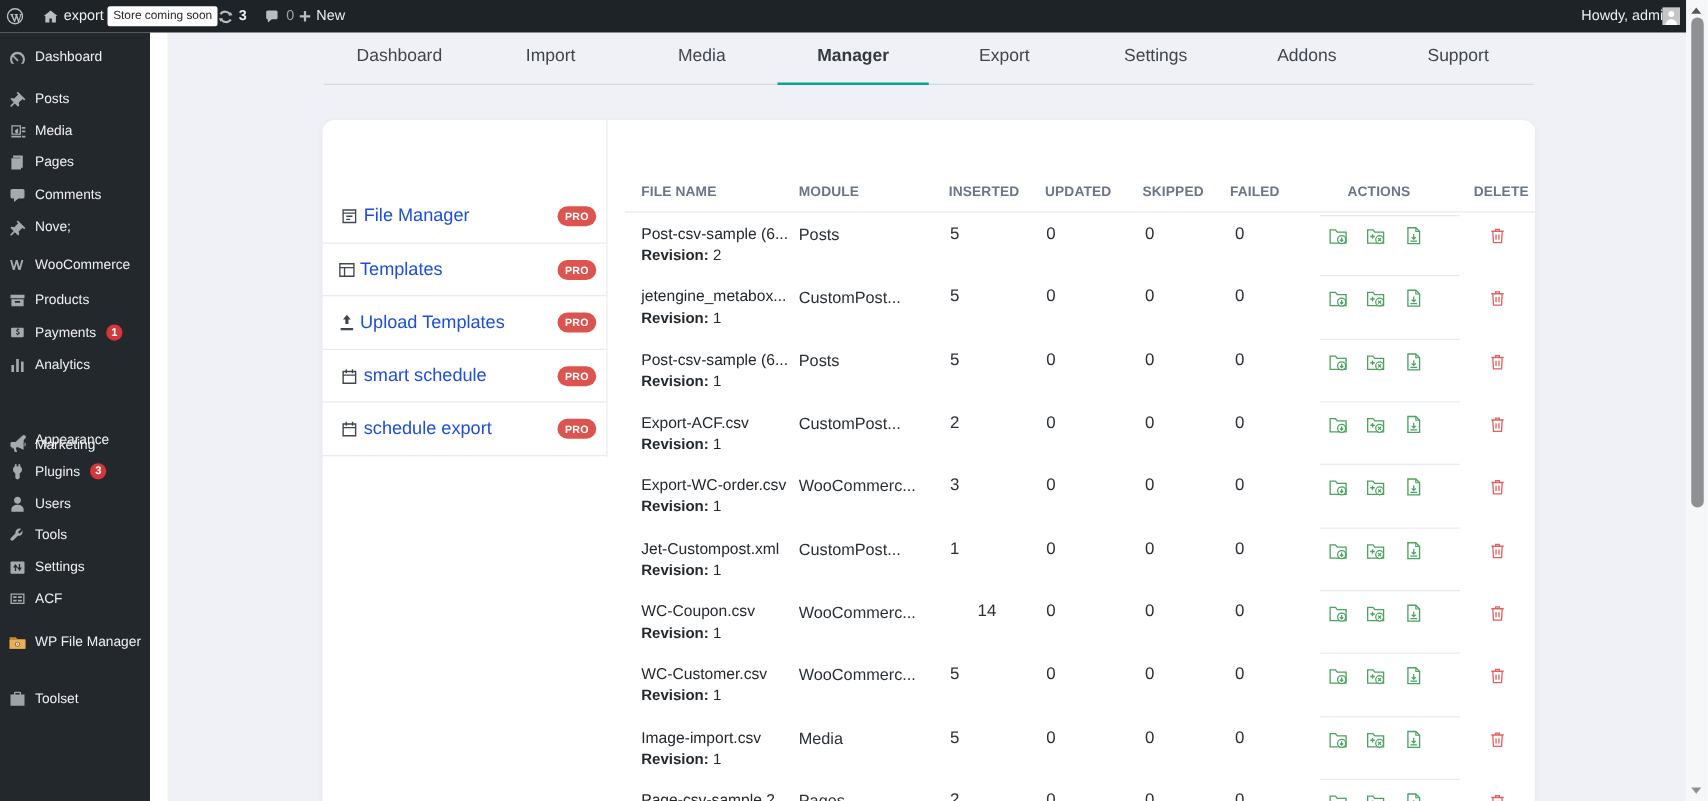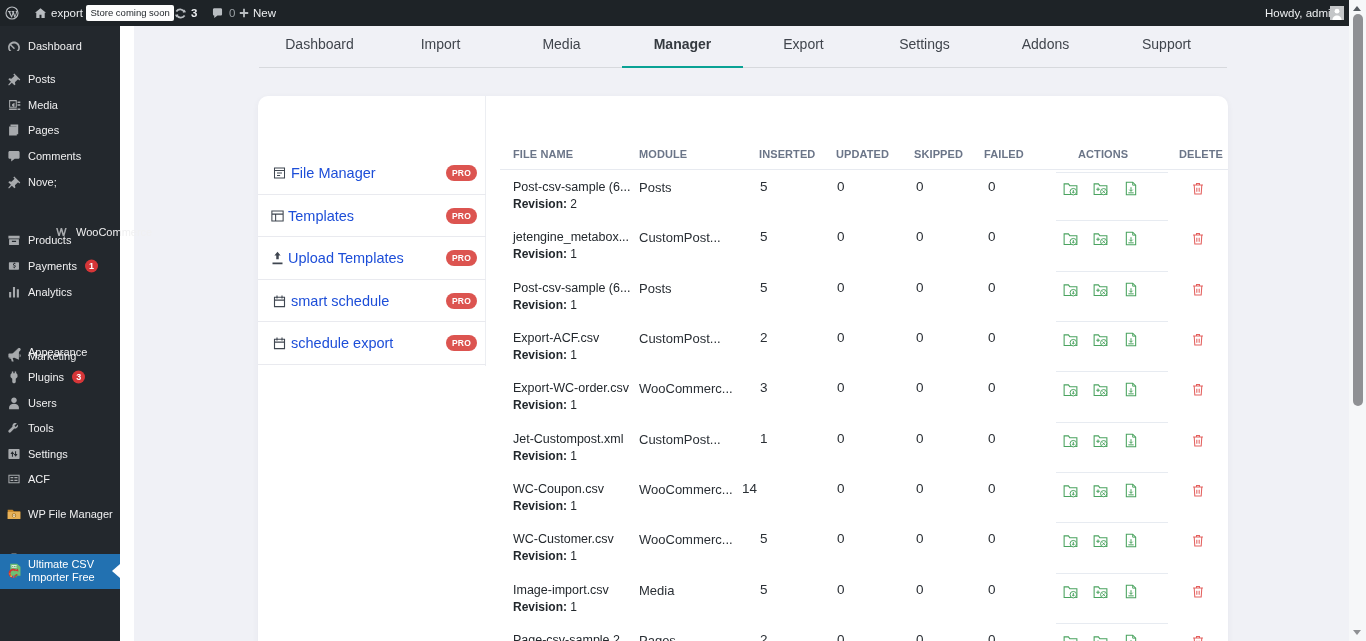--- a/index.html
+++ b/index.html
@@ -121,21 +121,21 @@
         <path fill="#a7aaad" d="M4 3h12c1.1 0 2 .9 2 2v7c0 1.1-.9 2-2 2h-5l-5 4v-4H4c-1.1 0-2-.9-2-2V5c0-1.1.9-2 2-2z"></path>
       </svg>
       <span class="tx">Comments</span>
     </div>
   <div class="mi" style="top:142.5px;">
       <svg class="ic" viewBox="0 0 20 20">
         <path fill="#a7aaad" d="M10.4 2 9 3.4l1.8 1.8-4.5 4.5-3-.7-1.4 1.4 3.7 3.7L2 17.7V19h1.3l3.6-3.6 3.7 3.7 1.4-1.4-.7-3 4.5-4.5L17.6 12 19 10.6 10.4 2z"></path>
       </svg>
       <span class="tx">Nove;</span>
     </div>
-  <div class="mi" style="top:193px;margin-left:48px;">
+  <div class="mi" style="top:173px;">
       <svg class="ic" viewBox="0 0 20 20">
         <path fill="#a7aaad" d="M0.5 5h2.3l2 7.8L7.1 5h2l2.3 7.8 2-7.8h2.3l-3.2 11.5H10L7.9 9.1l-2.1 7.4H3.7z" transform="translate(1,-0.7)"></path>
       </svg>
       <span class="tx">WooCommerce</span>
     </div>
   <div class="mi" style="top:201px;">
       <svg class="ic" viewBox="0 0 20 20">
         <path fill="#a7aaad" d="M2 4h16v4H2zm1 5h14v8H3zm4 2v2h6v-2z"></path>
       </svg>
       <span class="tx">Products</span>
@@ -204,35 +204,20 @@
       </svg>
       <span class="tx">WP File Manager</span>
     </div>
   <div class="mi" style="top:499.5px;margin-top:20px;">
       <svg class="ic" viewBox="0 0 20 20">
         <path fill="#9ea3a8" d="M6 5V3c0-.6.4-1 1-1h6c.6 0 1 .4 1 1v2h4v13H2V5h4zm1.5-1.5V5h5V3.5z"></path>
       </svg>
       <span class="tx">Toolset</span>
     </div>
 
-  <div class="abs" style="left:0;top:527.5px;width:120px;height:35.5px;background:#2271b1;">
-    <svg class="abs" style="left:6px;top:9px;" width="17" height="17" viewBox="0 0 20 20">
-      <path fill="#6fbf73" d="M5 1h8l4 3.5V15H5z"></path>
-        <path fill="#eaf6ea" d="M6.5 2.5h6v3h-6z"></path>
-      <text x="6.9" y="5.1" font-size="2.9" fill="#2d7d2d" font-weight="bold" font-family="Liberation Sans">CSV</text>
-      <path fill="none" stroke="#d63333" stroke-width="2.2" d="M12.8 13.2a4.4 4.4 0 1 1-1.4-4.4"></path>
-      <path fill="#d63333" d="M13.8 6.4l.9 3.6-3.6-.9z"></path>
-      <circle cx="6" cy="15.5" r="1" fill="#e8c33a"></circle>
-        <circle cx="9" cy="16.3" r="1" fill="#4b8bd4"></circle>
-        <circle cx="12" cy="15.8" r="1" fill="#46b04a"></circle>
-        <circle cx="4.6" cy="12.8" r="0.9" fill="#e87b2f"></circle>
-    </svg>
-    <div class="abs" style="left:28px;top:4px;font-size:11px;color:#fff;line-height:13.5px;">Ultimate CSV<br>Importer Free</div>
-    <div class="abs" style="left:112px;top:10px;width:0;height:0;border-top:7px solid transparent;border-bottom:7px solid transparent;border-right:8px solid #fff;"></div>
-  </div>
 
 </div>
 
 <div class="tab" style="left:259px;">Dashboard</div>
 <div class="tab" style="left:380px;">Import</div>
 <div class="tab" style="left:501px;">Media</div>
 <div class="tab" style="left:622px; font-weight:bold; color:#353a40;">Manager</div>
 <div class="tab" style="left:743px;">Export</div>
 <div class="tab" style="left:864px;">Settings</div>
 <div class="tab" style="left:985px;">Addons</div>
@@ -462,21 +447,21 @@
           <path fill="none" stroke="#4aa35f" stroke-width="1.5" d="M12 10v6M9.5 13.8l2.5 2.5 2.5-2.5M8 18.5h8"></path>
         </svg>
         <svg class="abs" style="left:933px;top:10px;" width="14" height="15" viewBox="0 0 24 24">
           <path fill="none" stroke="#e4605e" stroke-width="1.8" d="M3.5 6h17M9.5 6V3.5h5V6M5.5 6l1 15.5h11l1-15.5M10 10.5v7M14 10.5v7"></path>
         </svg>
 </div>
 <div class="row" style="top:377.0px;">
   <div class="fname">WC-Coupon.csv</div>
   <div class="frev"><b>Revision:</b> 1</div>
   <div class="fmod">WooCommerc...</div>
-  <div class="num" style="left:484px;text-align:center;">14</div>
+  <div class="num" style="left:524px;text-align:center;">14</div>
   <div class="num" style="left:579px;">0</div>
   <div class="num" style="left:658px;">0</div>
   <div class="num" style="left:730px;">0</div>
   <div class="acticons"></div>
   <svg class="abs" style="left:804px;top:9px;" width="17" height="17" viewBox="0 0 24 24">
           <path fill="none" stroke="#4aa35f" stroke-width="1.5" d="M3 5.5h6l2 2.5h10v12.5H3z"></path>
           <circle cx="16" cy="16.5" r="4.6" fill="#fff" stroke="#4aa35f" stroke-width="1.4"></circle>
           <path fill="none" stroke="#4aa35f" stroke-width="1.4" d="M16 14v4.2M14.2 16.7l1.8 1.8 1.8-1.8"></path>
         </svg>
         <svg class="abs" style="left:834px;top:9px;" width="17" height="17" viewBox="0 0 24 24">

